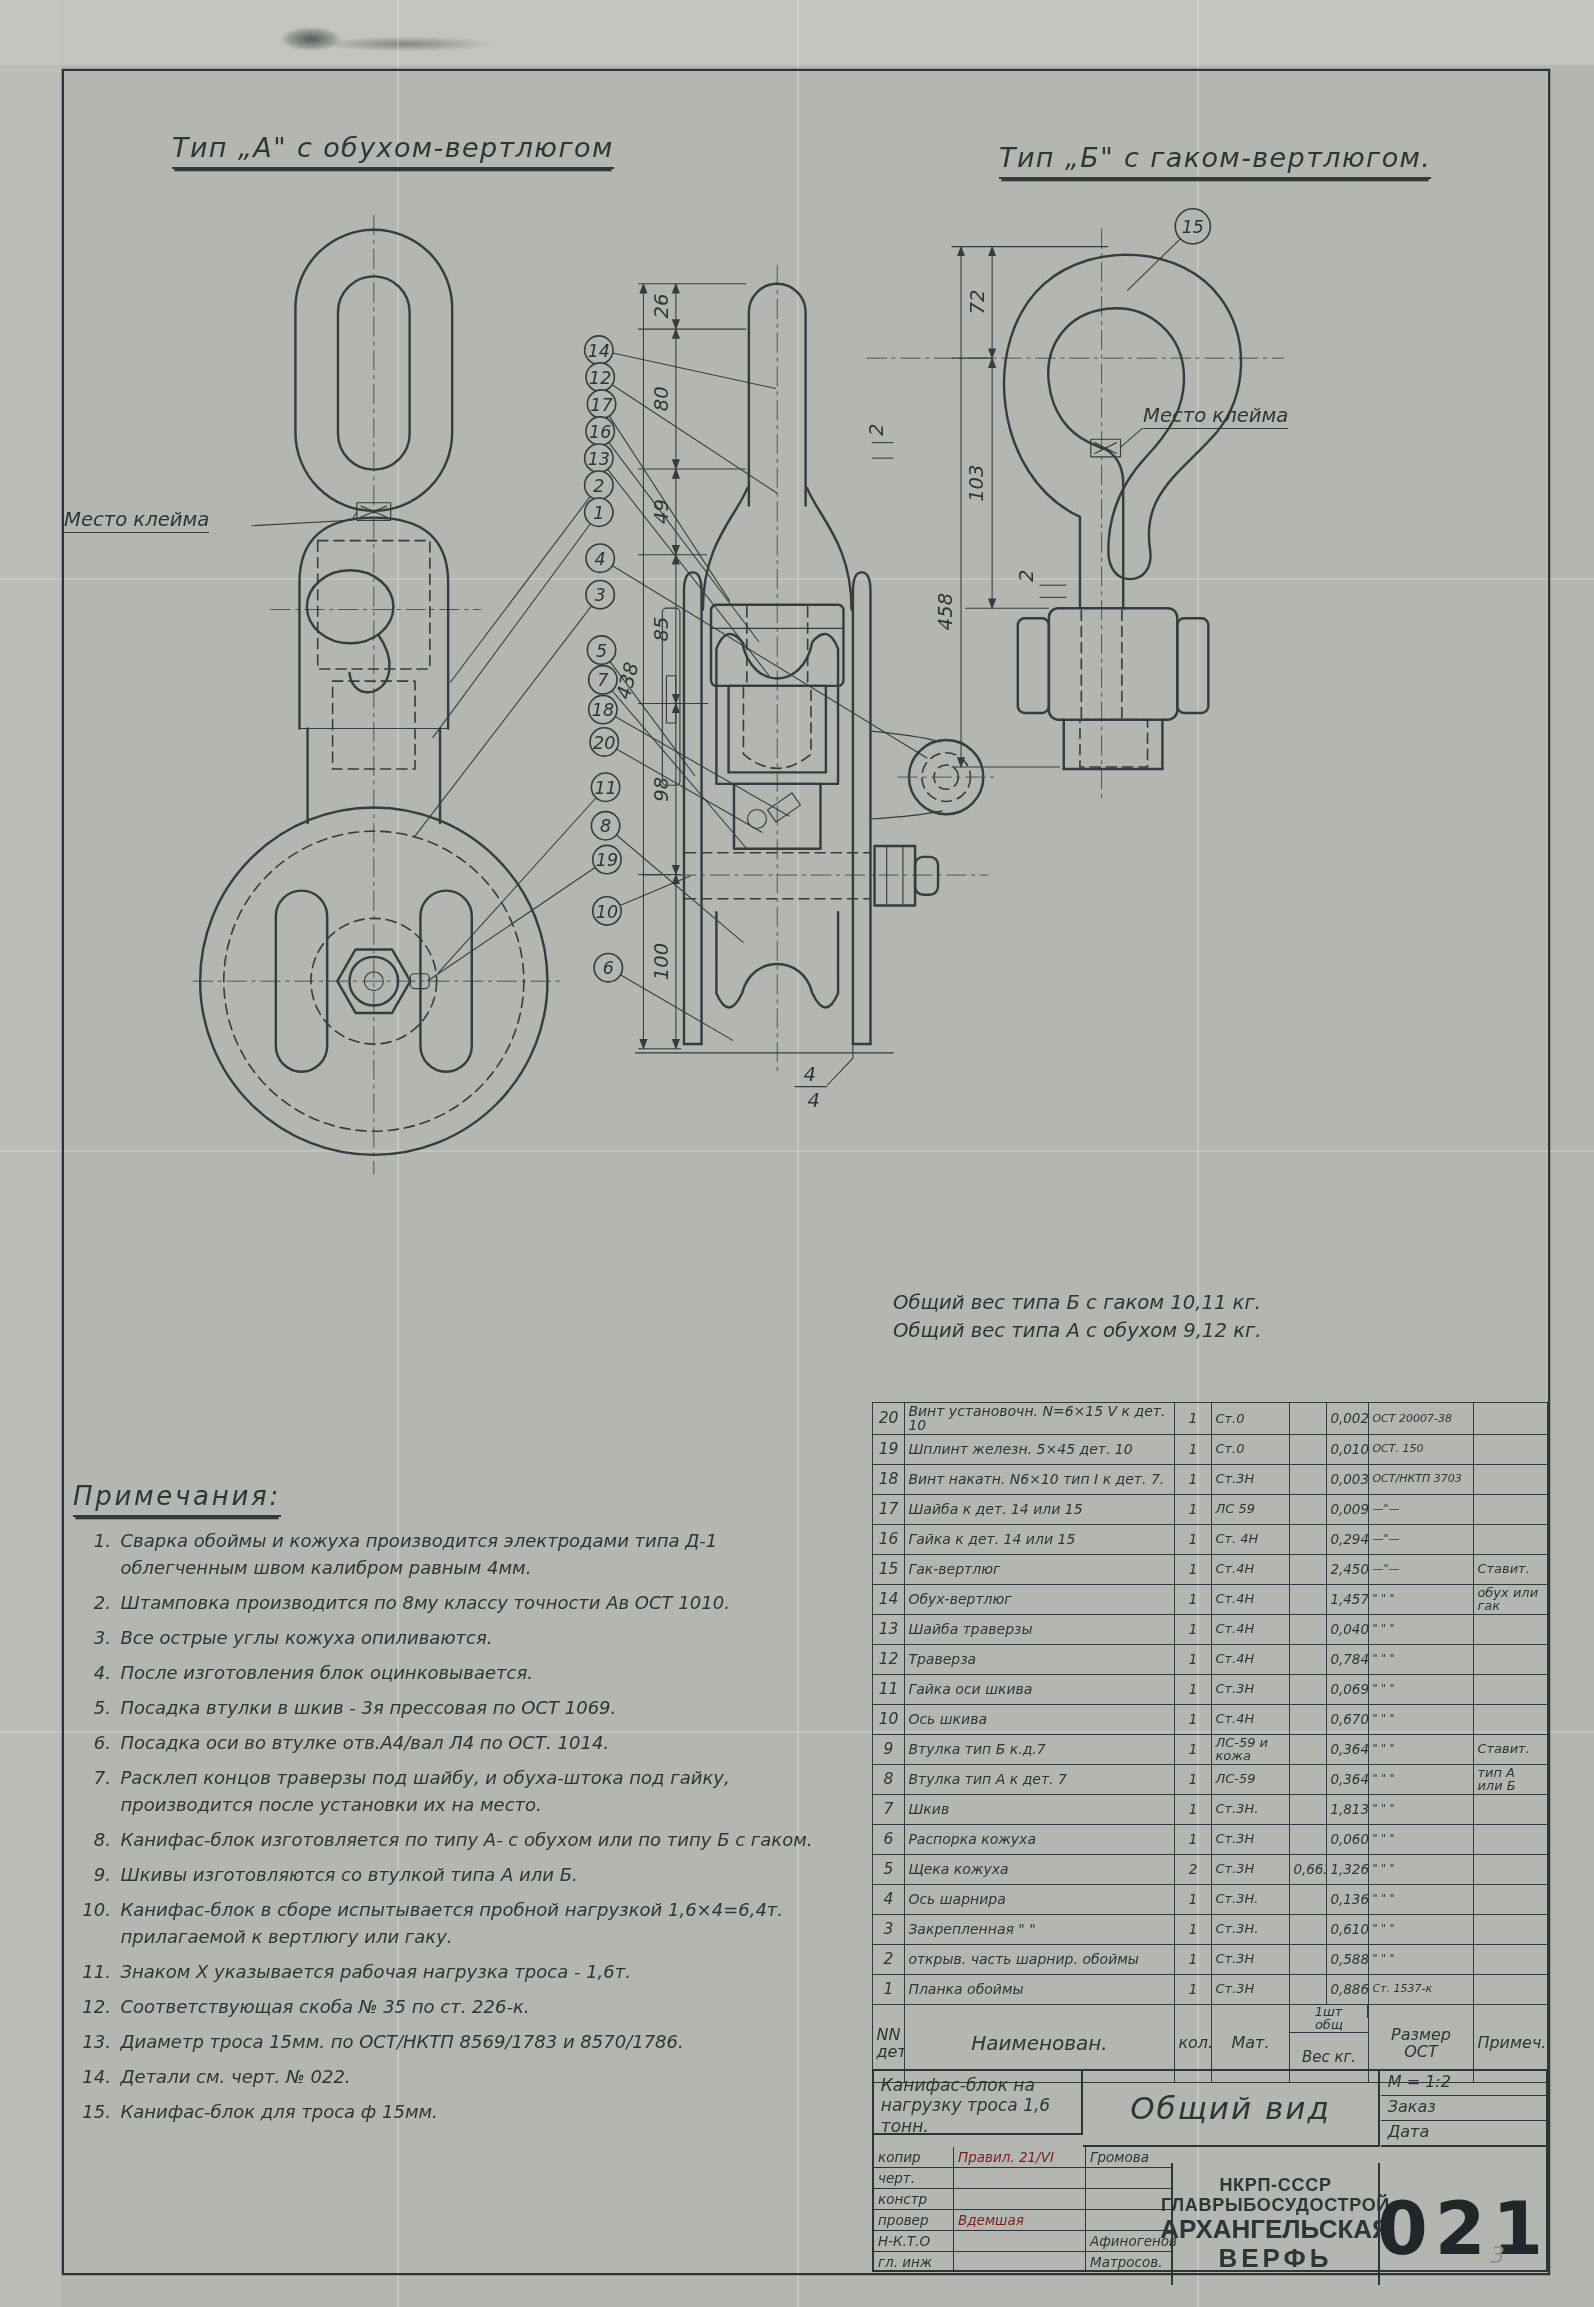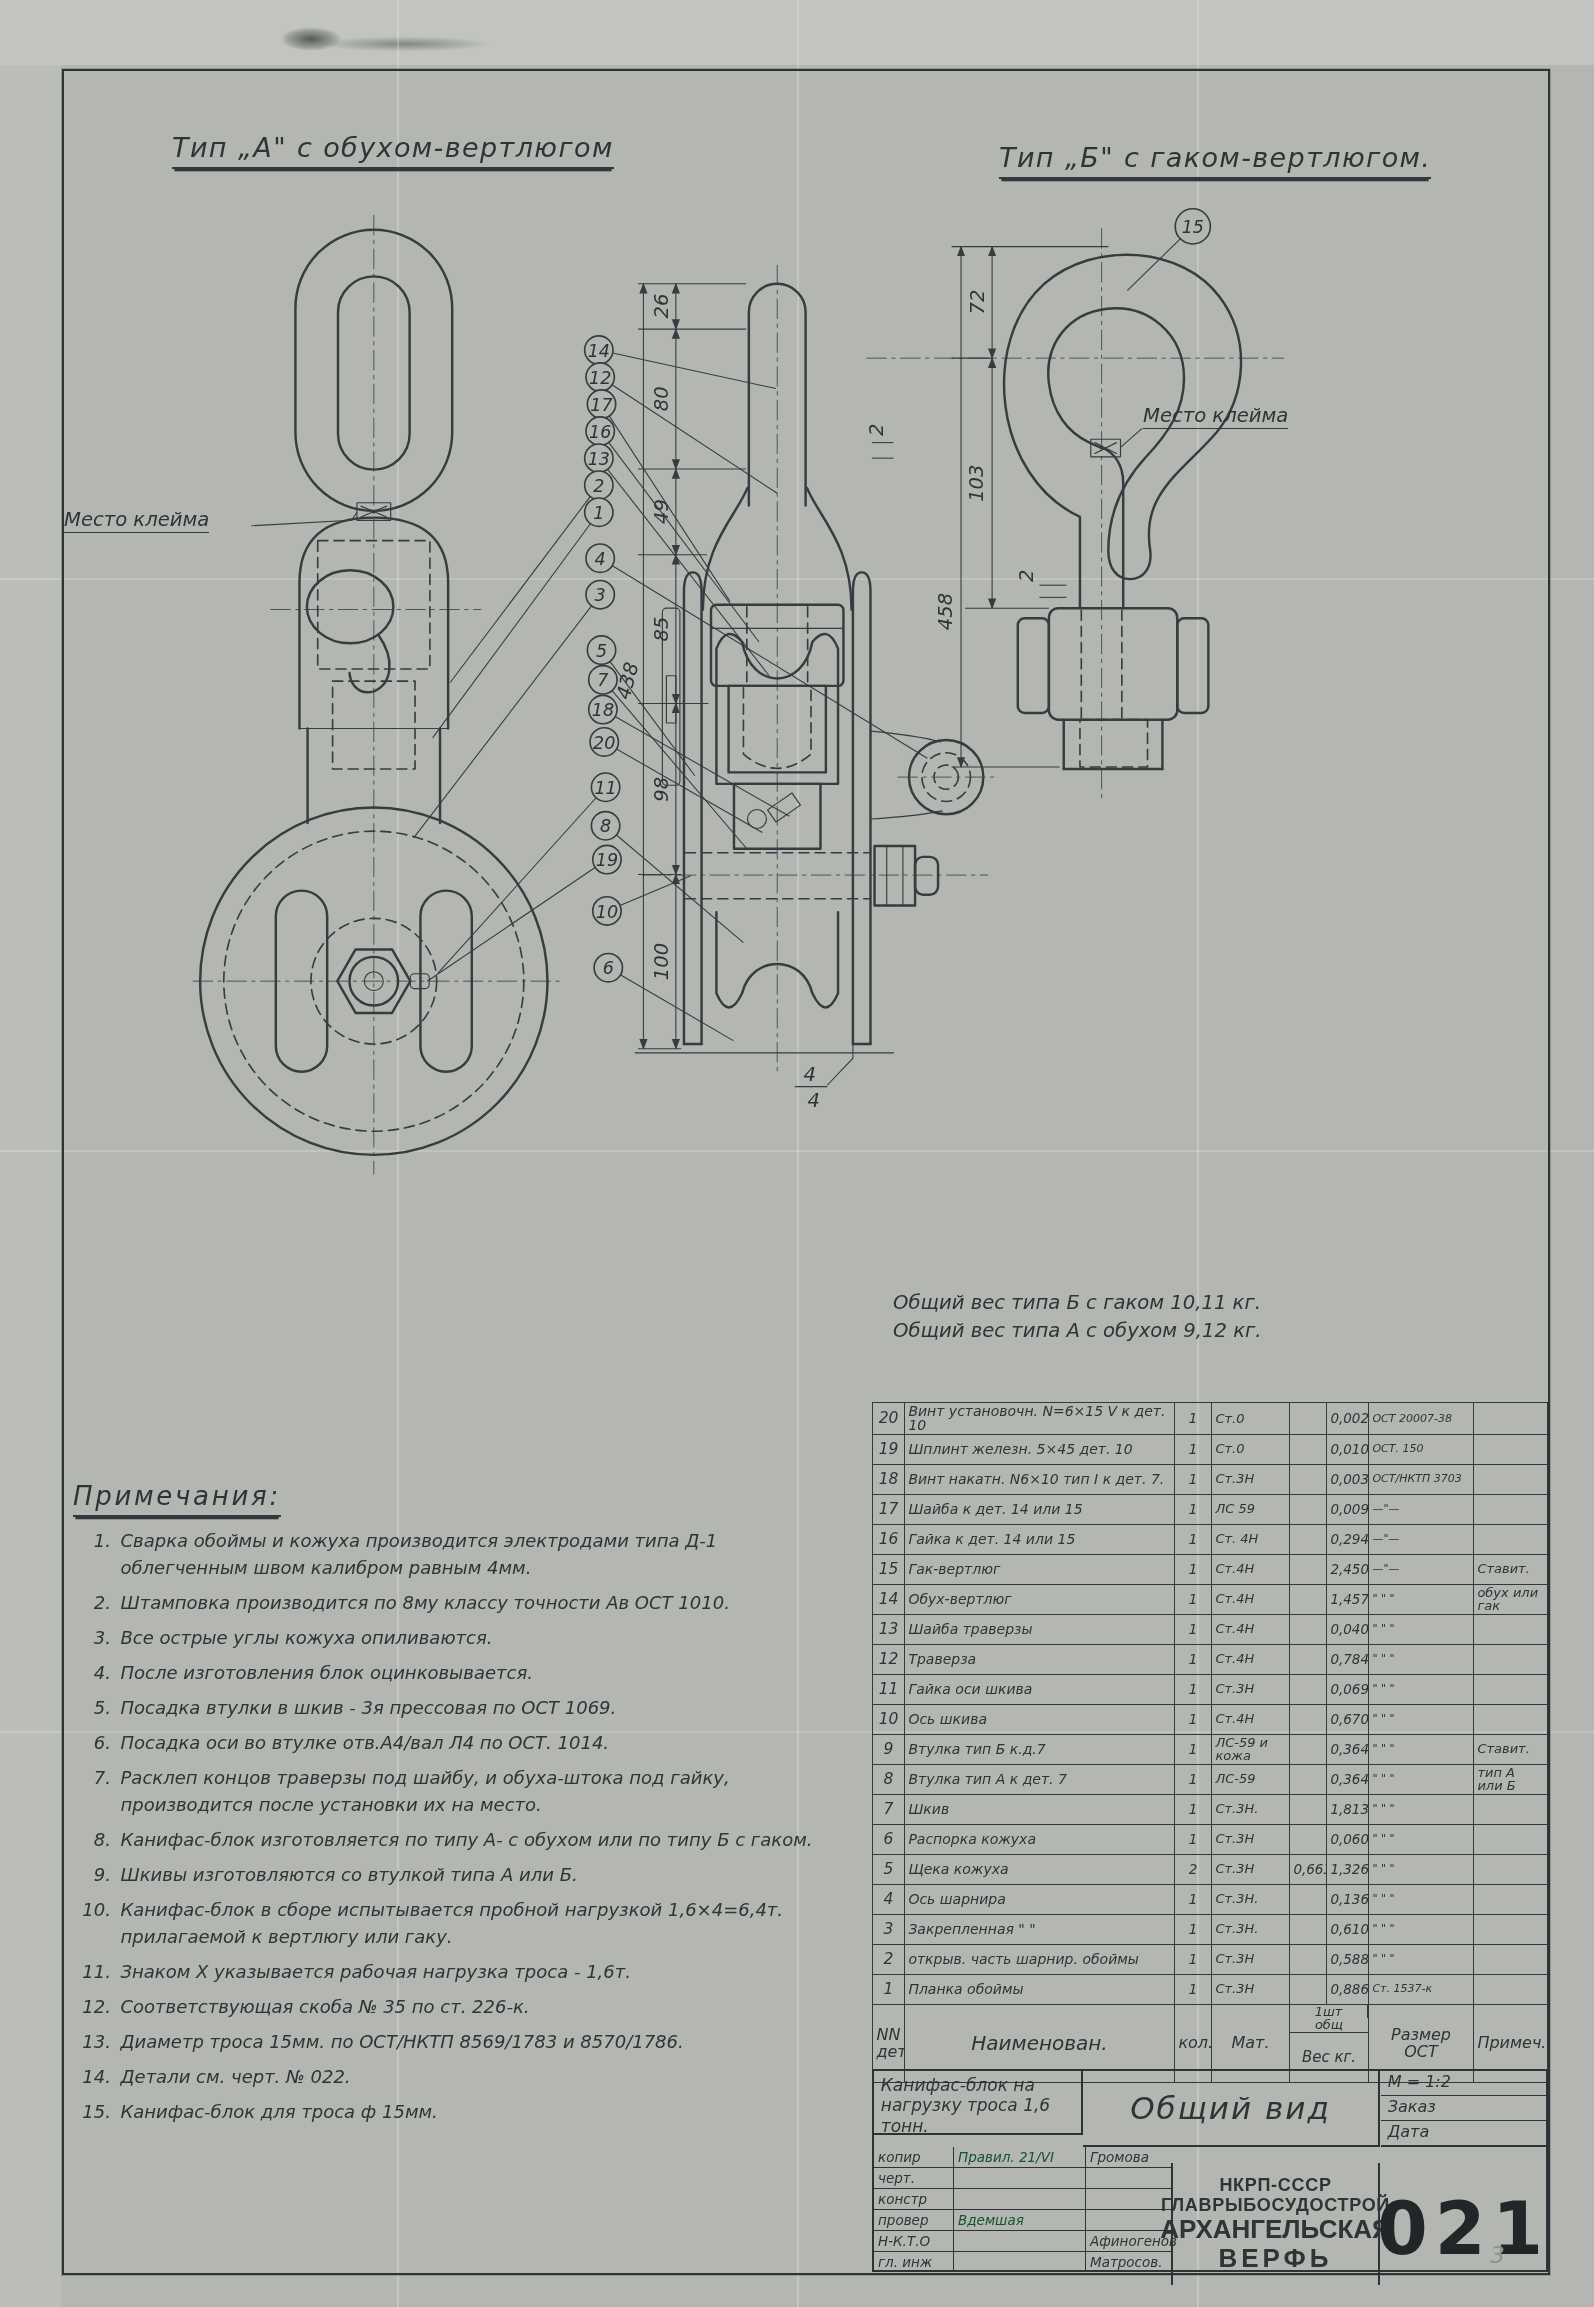--- a/index.html
+++ b/index.html
@@ -63,21 +63,21 @@
   .tb-view{position:absolute;left:209px;top:0;width:297px;height:76px;border-right:2px solid #2e3336;border-bottom:2px solid #2e3336;
     display:flex;align-items:center;justify-content:center;font:italic 31px "DejaVu Sans",sans-serif;letter-spacing:2px;}
   .tb-right{position:absolute;left:507px;top:0;width:165px;height:76px;border-bottom:2px solid #2e3336;
     display:flex;flex-direction:column;font:italic 16px "DejaVu Sans",sans-serif;}
   .tb-right div{flex:1;padding:1.4px 6.8px;border-bottom:1.4px solid #2e3336;}
   .tb-right div:last-child{border-bottom:none;}
   .tb-signs{position:absolute;left:0;top:76px;width:297px;height:122px;display:flex;flex-direction:column;}
   .sign-row{flex:1;display:flex;border-bottom:1.4px solid #2e3336;font:italic 13.5px "DejaVu Sans",sans-serif;}
   .sign-row:last-child{border-bottom:none;}
   .sign-label{flex:0 0 80px;padding:2px 4px;border-right:1.4px solid #2e3336;}
-  .sign-sig{flex:0 0 132px;padding:2px 4px;border-right:1.4px solid #2e3336;color:#14532d;}
+  .sign-sig{flex:0 0 132px;padding:2px 4px;border-right:1.4px solid #2e3336;color:#7f1d1d;}
   .sign-name{flex:1;padding:2px 4px;}
   .tb-org{position:absolute;left:297px;top:92px;width:209px;height:122px;border-right:2px solid #2e3336;border-left:2px solid #2e3336;
     display:flex;flex-direction:column;align-items:center;justify-content:center;text-align:center;}
   .org-l{font-family:"Liberation Sans",sans-serif;font-weight:bold;line-height:1.12;letter-spacing:0.7px;}
   .org-l:nth-child(1){font-size:18px;}
   .org-l:nth-child(2){font-size:18px;}
   .org-l:nth-child(3){font-size:26px;letter-spacing:0;}
   .org-l:nth-child(4){font-size:26px;letter-spacing:4px;}
   .tb-num{position:absolute;left:507px;top:76px;width:165px;height:124px;display:flex;align-items:flex-end;justify-content:center;}
   .big-num{font-family:"DejaVu Sans",sans-serif;font-weight:bold;font-size:73px;letter-spacing:6.8px;color:#232629;}

